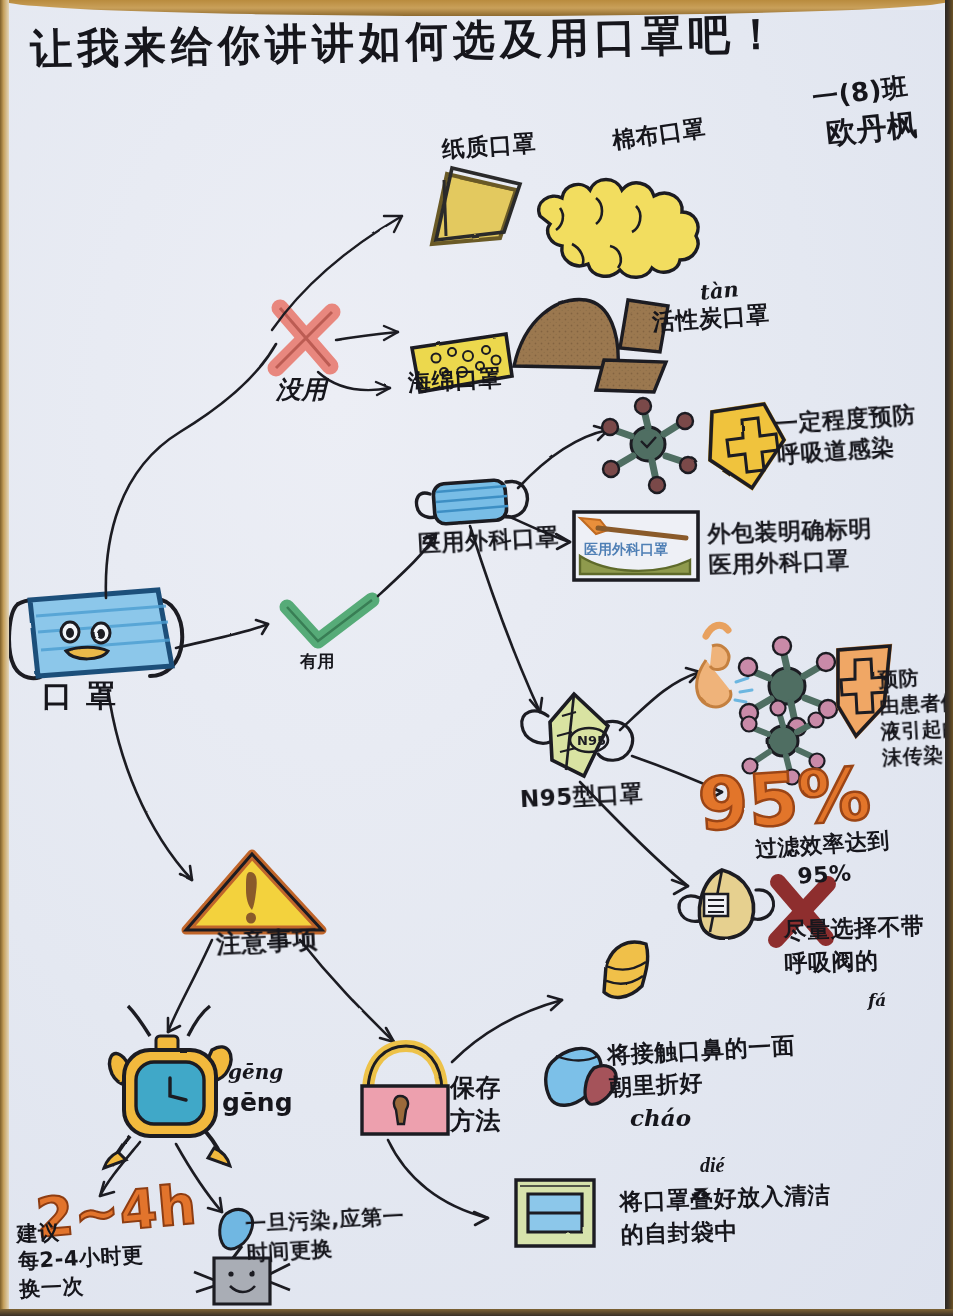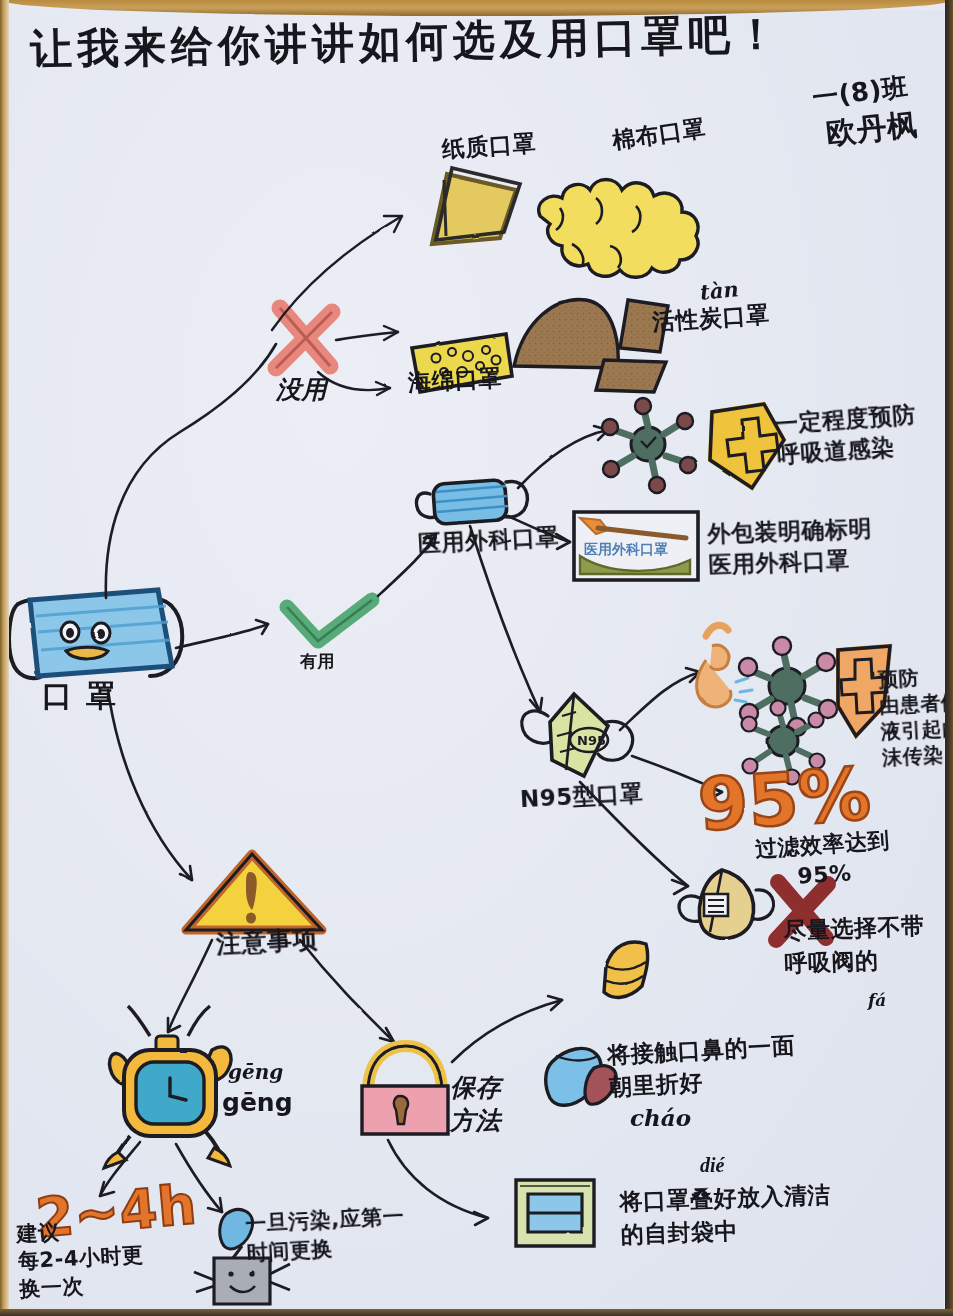--- a/index.html
+++ b/index.html
@@ -413,21 +413,21 @@
   <div class="py" style="left:228px;top:1060px;font-size:20px;">gēng</div>
   <div class="hw" style="left:222px;top:1086px;font-size:25px;line-height:1.35;letter-spacing:0;writing-mode:horizontal-tb;">gēng</div>
 
   <div class="hw" style="left:36px;top:1182px;font-size:54px;font-weight:900;color:#e2742c;-webkit-text-stroke:2px #8e3d12;transform:rotate(-5deg);">2~4h</div>
   <div class="hw" style="left:18px;top:1218px;font-size:21px;line-height:1.3;transform:rotate(-3deg);">建议
 每2-4小时更
 换一次</div>
   <div class="hw" style="left:246px;top:1206px;font-size:21px;line-height:1.4;transform:rotate(-3deg);">一旦污染,应第一
 时间更换</div>
 
-  <div class="hw" style="left:450px;top:1072px;font-size:25px;line-height:1.3;font-style:italic;">保存
+  <div class="hw" style="left:450px;top:1072px;font-size:25px;line-height:1.3;">保存
 方法</div>
 
   <div class="hw" style="left:608px;top:1034px;font-size:23px;line-height:1.4;transform:rotate(-3deg);">将接触口鼻的一面
 朝里折好</div>
   <div class="py" style="left:630px;top:1104px;font-size:23px;">cháo</div>
 
   <div class="py" style="left:700px;top:1154px;font-size:20px;font-family:Liberation Serif, serif;">dié</div>
   <div class="hw" style="left:620px;top:1182px;font-size:23px;line-height:1.45;transform:rotate(-2deg);">将口罩叠好放入清洁
 的自封袋中</div>
 

